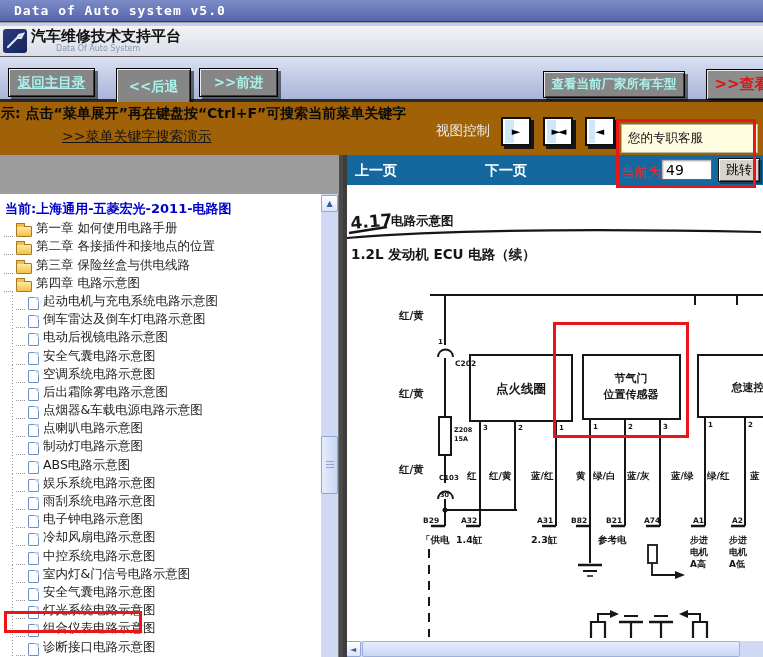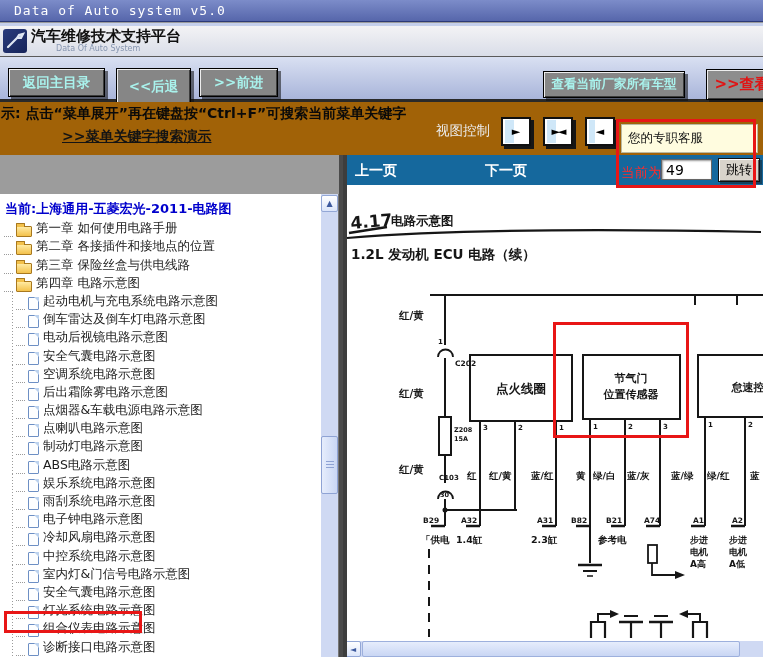--- a/index.html
+++ b/index.html
@@ -4,21 +4,21 @@
 <style>
   html,body{margin:0;padding:0;background:#6e6e6e;}
   *{box-sizing:border-box;font-family:"DejaVu Sans","Liberation Sans",sans-serif;}
   #root{position:relative;width:763px;height:657px;overflow:hidden;background:#9c9c9c;}
 
   
   .titlebar{position:absolute;left:0;top:0;width:763px;height:22px;
     background:linear-gradient(#7c8cc9,#5666ab);border-bottom:1px solid #2c3a78;
     display:flex;align-items:center;}
   .titlebar-text{color:#fff;font-family:"DejaVu Sans Mono","Liberation Mono",monospace;
-    font-weight:normal;font-size:13px;letter-spacing:1px;padding-left:14px;white-space:nowrap;}
+    font-weight:bold;font-size:13px;letter-spacing:1px;padding-left:14px;white-space:nowrap;}
   .frame-strip{position:absolute;left:0;top:23px;width:763px;height:3px;background:#c5d0ec;}
 
   
   .logobar{position:absolute;left:0;top:26px;width:763px;height:31px;
     background:linear-gradient(#f3f3f5,#d9dde8);border-bottom:1px solid #5a5a5a;
     display:flex;align-items:center;}
   .logo{width:24px;height:24px;margin:0 4px 0 3px;background:linear-gradient(135deg,#2a3c7c,#16245a);
     border-radius:3px;position:relative;flex:0 0 auto;}
   .logo svg{position:absolute;left:2px;top:2px;}
   .brand-title{font-size:15px;font-weight:bold;color:#111;line-height:15px;}
@@ -28,21 +28,21 @@
   .toolbar{position:absolute;left:0;top:57px;width:763px;height:45px;
     background:linear-gradient(#d9e0f2,#a9b5da);border-bottom:3px solid #2a2a2a;}
   .tbtn{position:absolute;background:#868686;color:#a9f2ec;border:1px solid #000;
     font-weight:bold;font-size:13.5px;cursor:pointer;white-space:nowrap;
     box-shadow:inset 1px 1px 0 #ededed,inset -1px -1px 0 #3c3c3c,3px 3px 0 rgba(15,15,15,.55);}
   .tbtn.red{color:#e01414;font-size:15px;background:#8d8d8d;}
 
   
   .hintbar{position:absolute;left:0;top:102px;width:763px;height:53px;background:#a16207;}
   .hint-line1{position:absolute;left:1px;top:3px;font-size:14px;font-weight:bold;color:#0a0a0a;white-space:nowrap;}
-  .hint-link{position:absolute;left:62px;top:26px;font-size:14px;font-weight:bold;color:#141414;
+  .hint-link{position:absolute;left:62px;top:26px;font-size:14px;font-weight:normal;color:#141414;
     text-decoration:underline;cursor:pointer;white-space:nowrap;}
   .vc-label{position:absolute;left:436px;top:20px;font-size:13.5px;color:#ececec;white-space:nowrap;}
   .vcbtn{position:absolute;top:15px;width:30px;height:29px;background:#fff;border:2px solid #101010;
     box-shadow:3px 3px 0 #161616;display:flex;align-items:center;justify-content:center;
     padding:0;cursor:pointer;font-size:11px;color:#000;overflow:hidden;}
   .vcbtn .pane{position:absolute;left:2px;top:1px;bottom:1px;width:9px;background:#cfe7f8;}
   .vcbtn span.gl{position:relative;z-index:2;font-weight:bold;}
 
   
   .service-box{position:absolute;left:621px;top:124px;width:137px;height:29px;background:#fffcdf;
@@ -124,21 +124,21 @@
           <path d="M3,16 L12,7 M12,7 l2,-3 l4,-1 l-2,4 z" stroke="#dfe6f2" stroke-width="2.2" fill="#b9c4da" stroke-linecap="round"></path>
         </svg>
     </div>
     <div class="brand">
       <div class="brand-title">汽车维修技术支持平台</div>
       <div class="brand-sub">Data Of Auto System</div>
     </div>
   </div>
 
   <div class="toolbar">
-    <button class="tbtn" style="left:8px;top:11px;width:97px;height:29px;">返回主目录</button>
+    <button class="tbtn" style="left:8px;top:11px;width:87px;height:29px;text-decoration:underline;">返回主目录</button>
     <button class="tbtn" style="left:116px;top:11px;width:75px;height:38px;">&lt;&lt;后退</button>
     <button class="tbtn" style="left:199px;top:11px;width:79px;height:29px;">&gt;&gt;前进</button>
     <button class="tbtn" style="left:543px;top:14px;width:142px;height:27px;font-size:12.5px;">查看当前厂家所有车型</button>
     <button class="tbtn red" style="left:706px;top:12px;width:72px;height:31px;">&gt;&gt;查看</button>
   </div>
 
   <div class="hintbar">
     <div class="hint-line1">示: 点击“菜单展开”再在键盘按“Ctrl+F”可搜索当前菜单关键字</div>
     <a class="hint-link">&gt;&gt;菜单关键字搜索演示</a>
     <span class="vc-label">视图控制</span>

